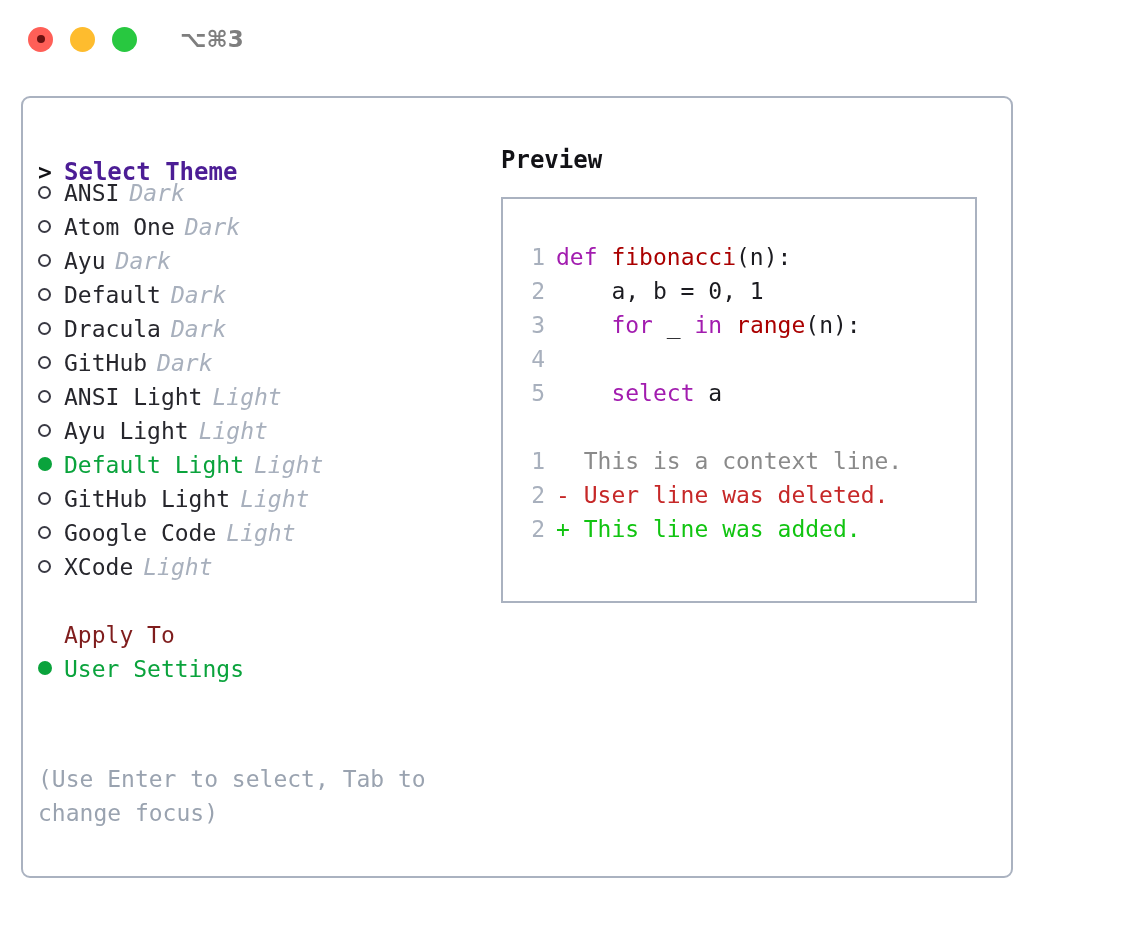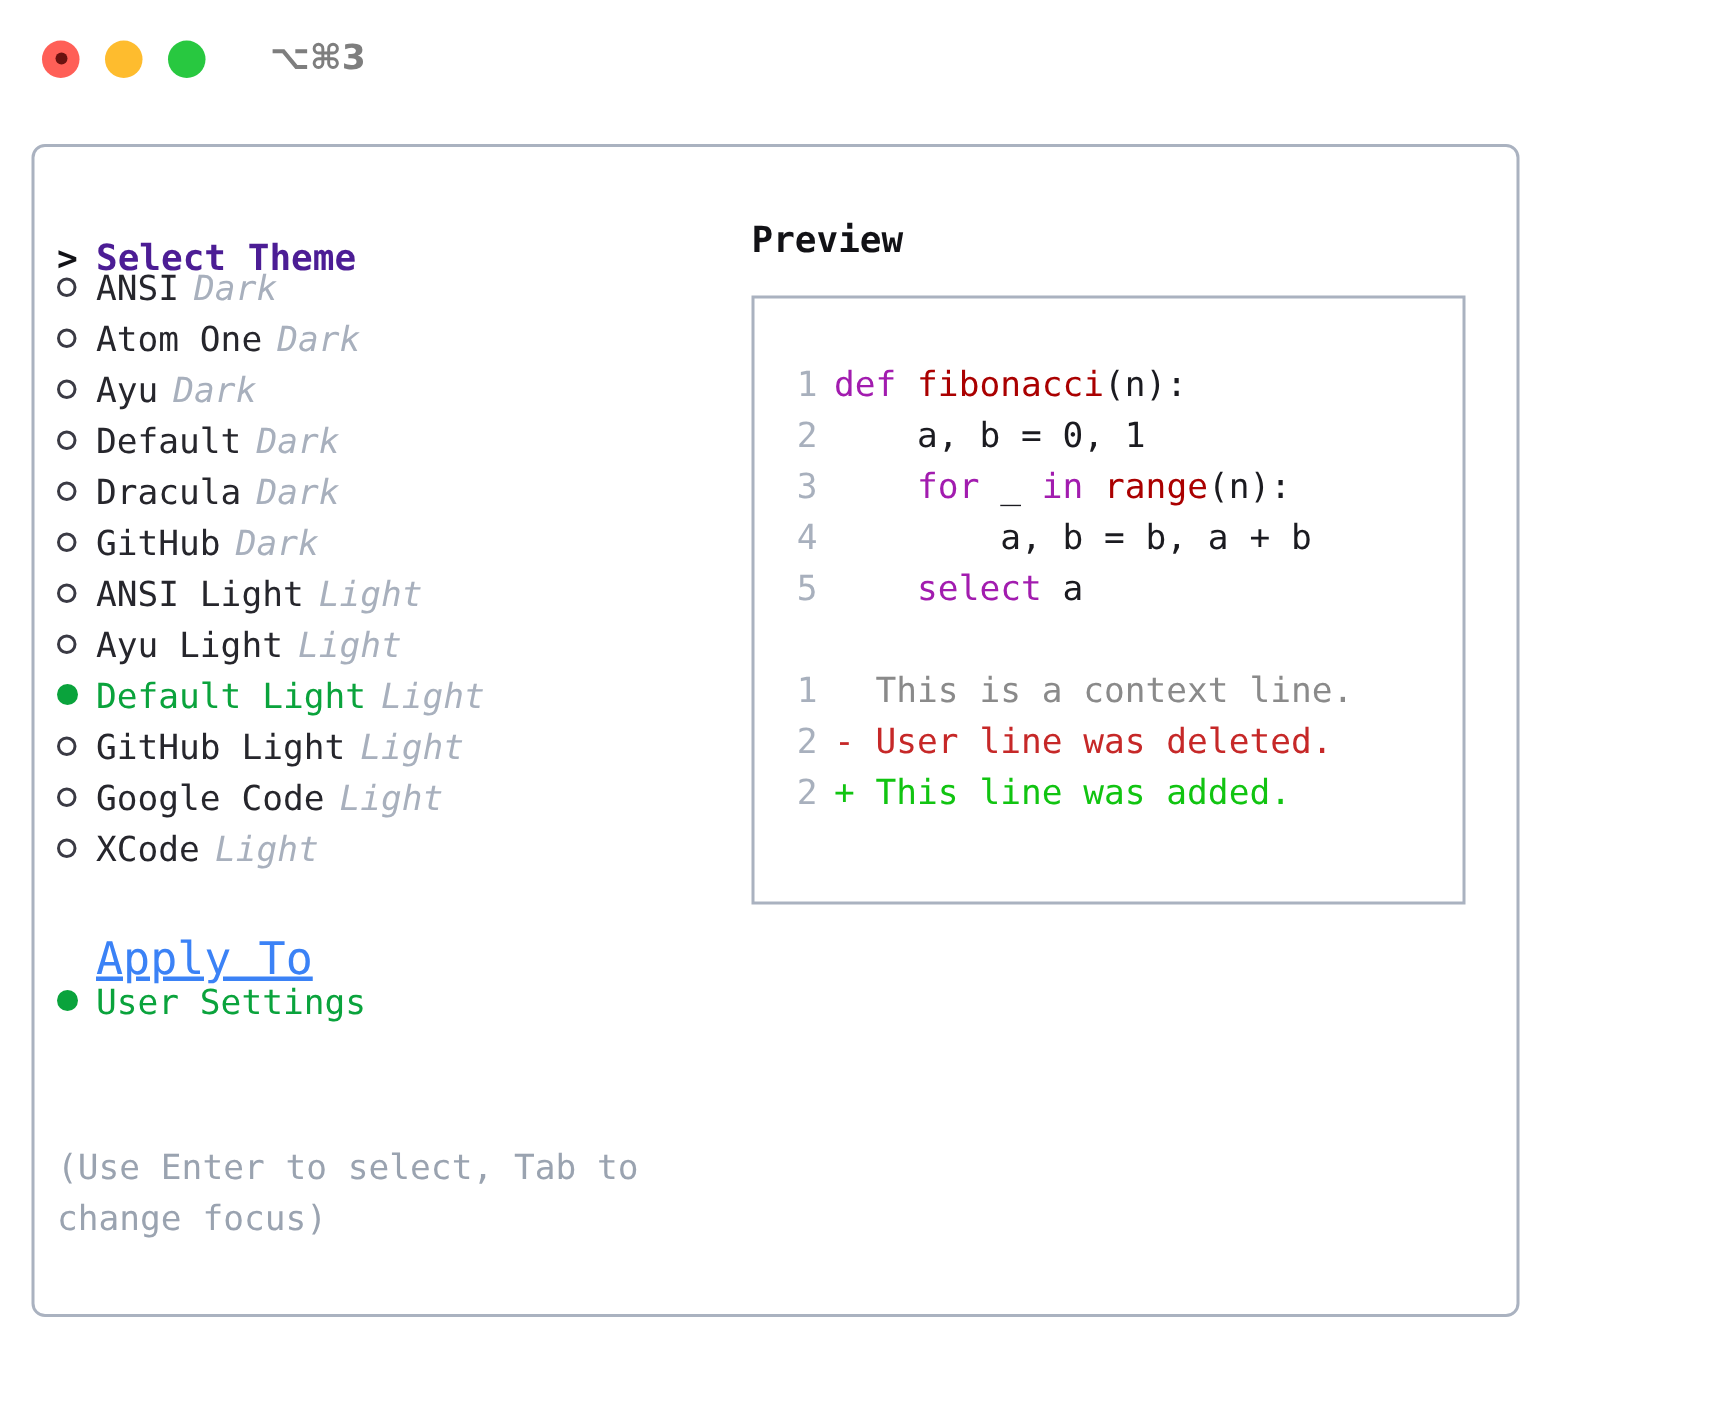--- a/index.html
+++ b/index.html
@@ -118,23 +118,22 @@
     margin-top: 12px;
   }
   .theme-name { color: #26262c; }
   .theme-name.selected { color: #0aa33c; }
   .theme-tag {
     color: #a8b0bd;
     margin-left: 10px;
     font-style: italic;
   }
   .section-label {
-    color: #3b82f6;
-    font-size: 30px;
-    text-decoration: underline;
+    color: #7f1d1d;
+    font-size: 23px;
   }
   .spacer-row { height: 34px; }
 
   .hint {
     position: absolute;
     left: 15px;
     top: 664px;
     width: 410px;
     font-size: 23px;
     line-height: 34px;
@@ -244,21 +243,21 @@
 
   <div class="right-col">
     <div class="preview-title">Preview</div>
 
     <div class="preview-box">
       <div class="code-area">
         <div id="code-rows">
             <div class="code-line"><span class="lineno">1</span><span><span class="tok-kw">def </span><span class="tok-fn">fibonacci</span><span class="tok-plain">(n):</span></span></div>
             <div class="code-line"><span class="lineno">2</span><span><span class="tok-plain">    a, b = 0, 1</span></span></div>
             <div class="code-line"><span class="lineno">3</span><span><span class="tok-plain">    </span><span class="tok-kw">for</span><span class="tok-plain"> _ </span><span class="tok-kw">in</span><span class="tok-plain"> </span><span class="tok-fn">range</span><span class="tok-plain">(n):</span></span></div>
-            <div class="code-line"><span class="lineno">4</span><span><span class="tok-plain">        a, b = b, a + b</span></span></div>
+            <div class="code-line"><span class="lineno">4</span></div>
             <div class="code-line"><span class="lineno">5</span><span><span class="tok-plain">    </span><span class="tok-kw">select</span><span class="tok-plain"> a</span></span></div>
           </div>
         <div class="blank-line"></div>
         <div id="diff-rows">
             <div class="code-line"><span class="lineno">1</span><span class="diff-ctx">  This is a context line.</span></div>
             <div class="code-line"><span class="lineno">2</span><span class="diff-del">- User line was deleted.</span></div>
             <div class="code-line"><span class="lineno">2</span><span class="diff-add">+ This line was added.</span></div>
           </div>
       </div>
     </div>

